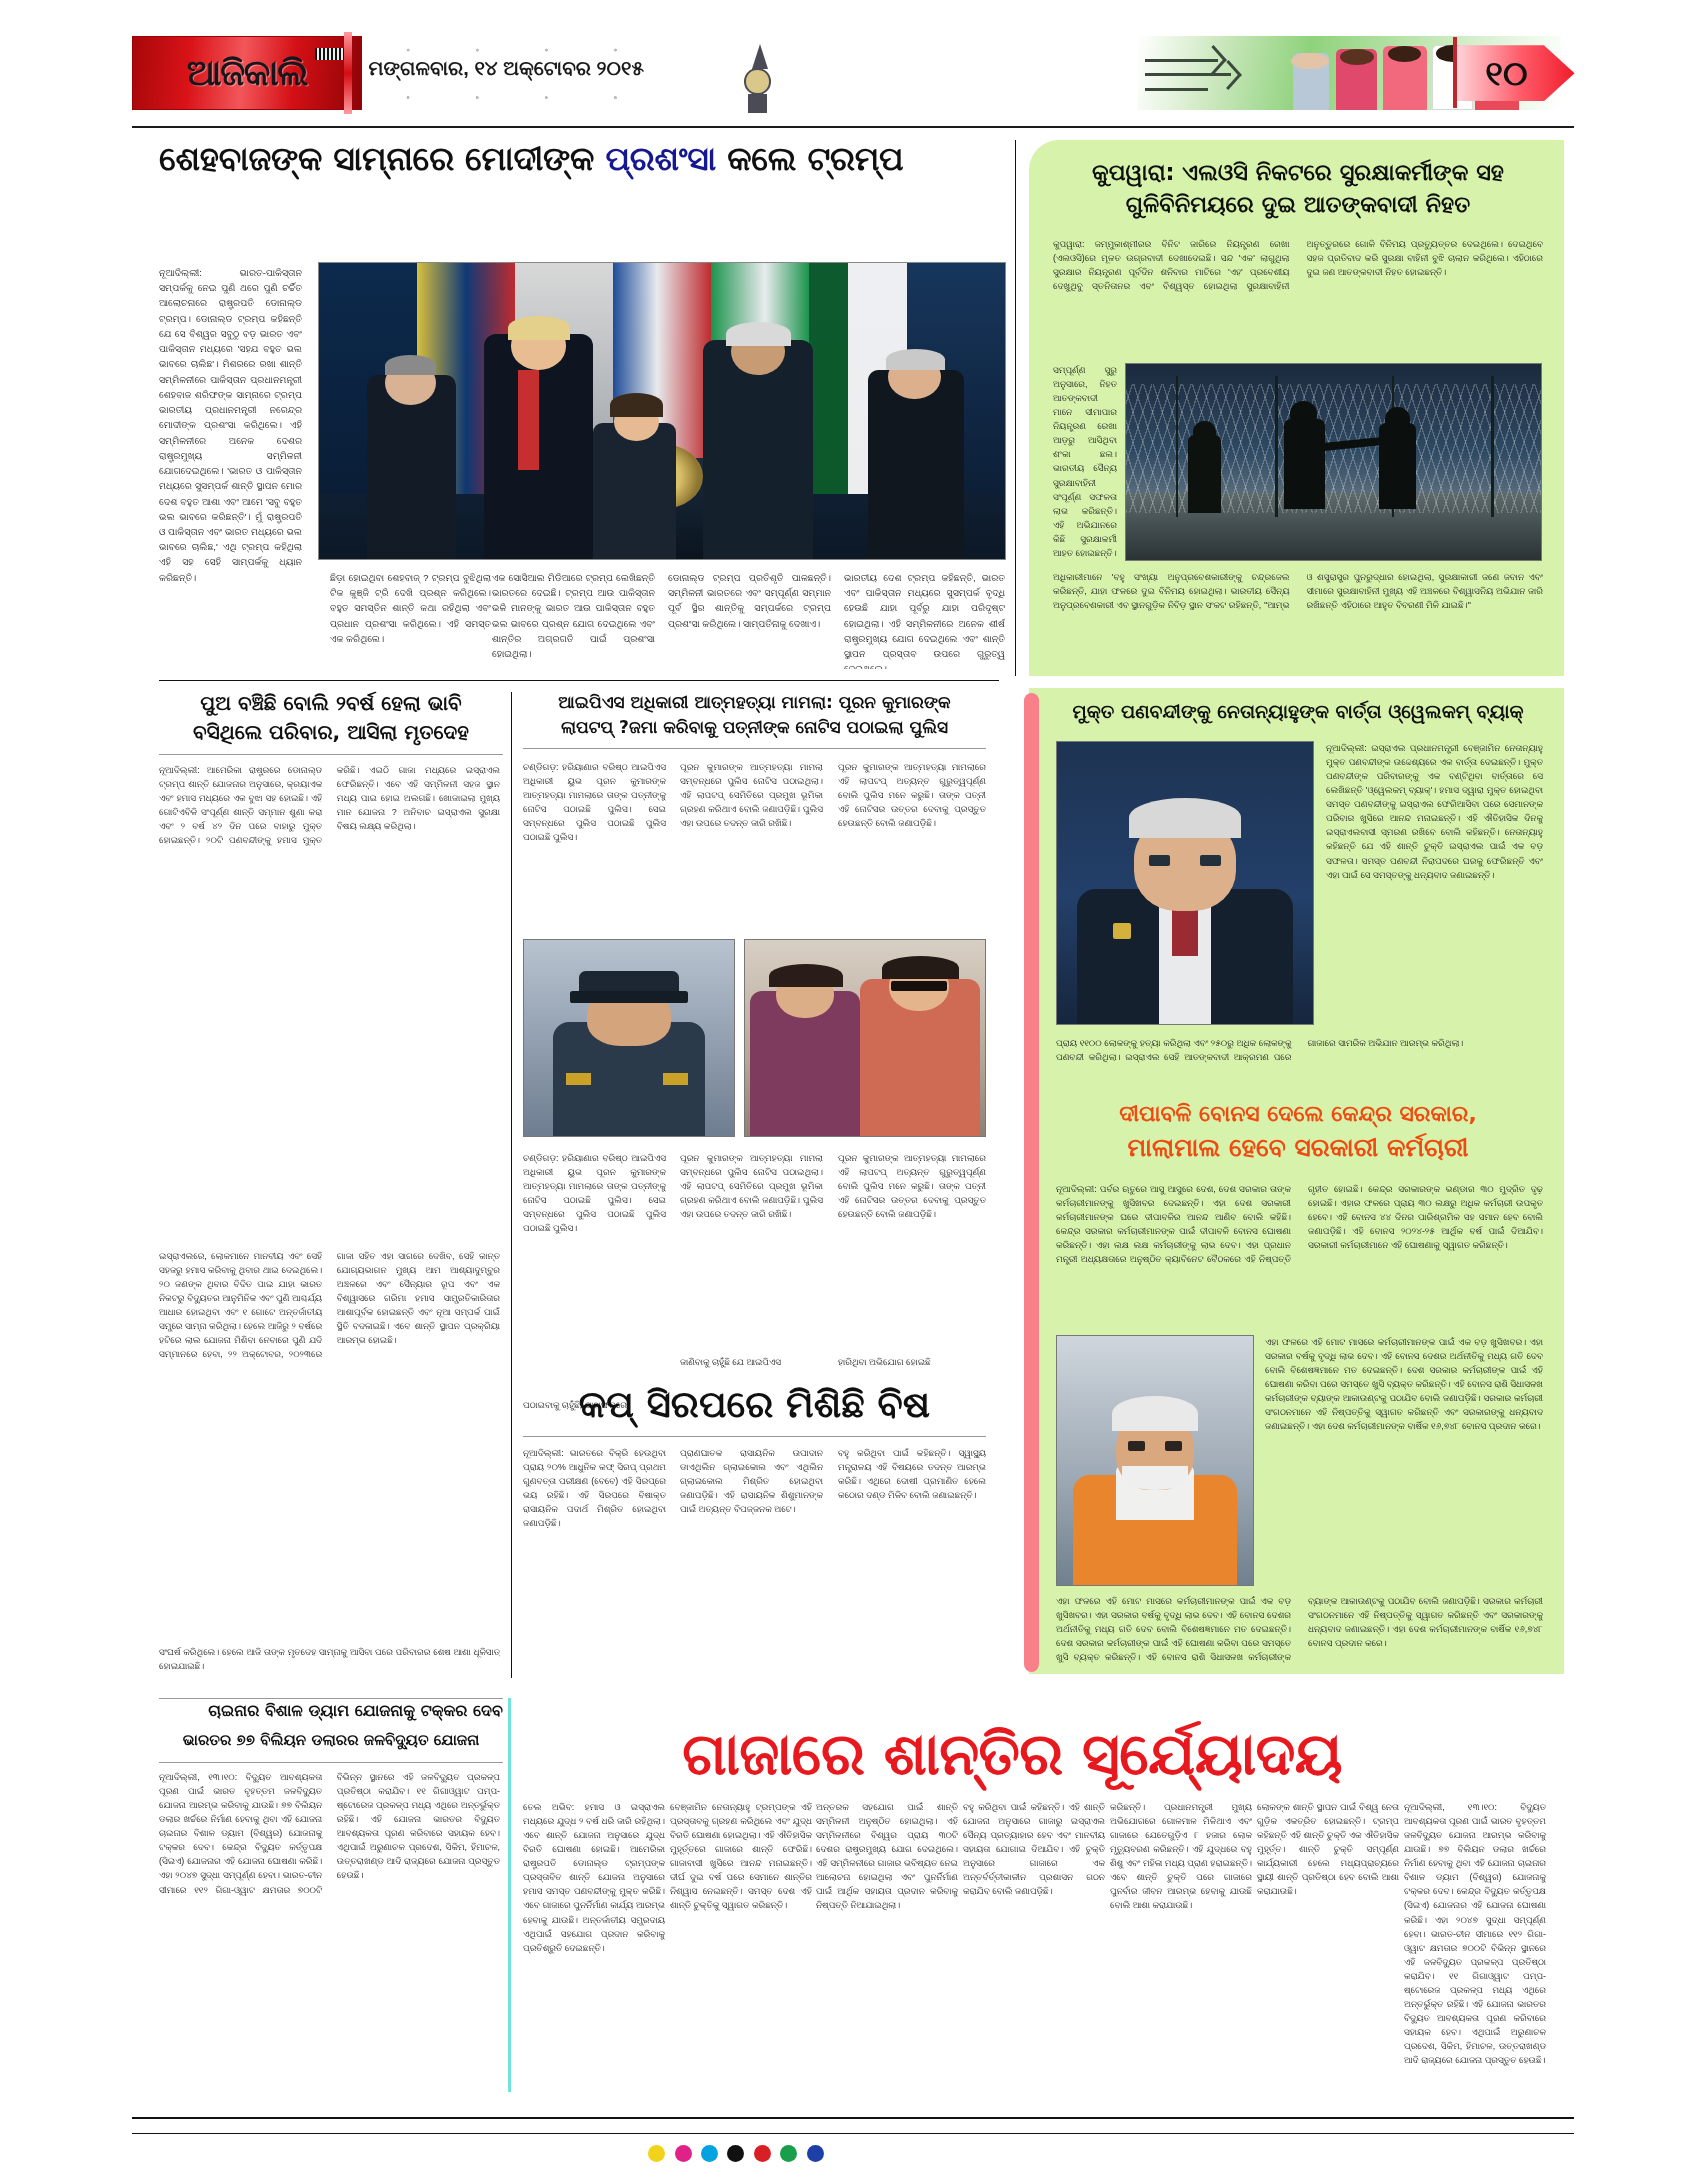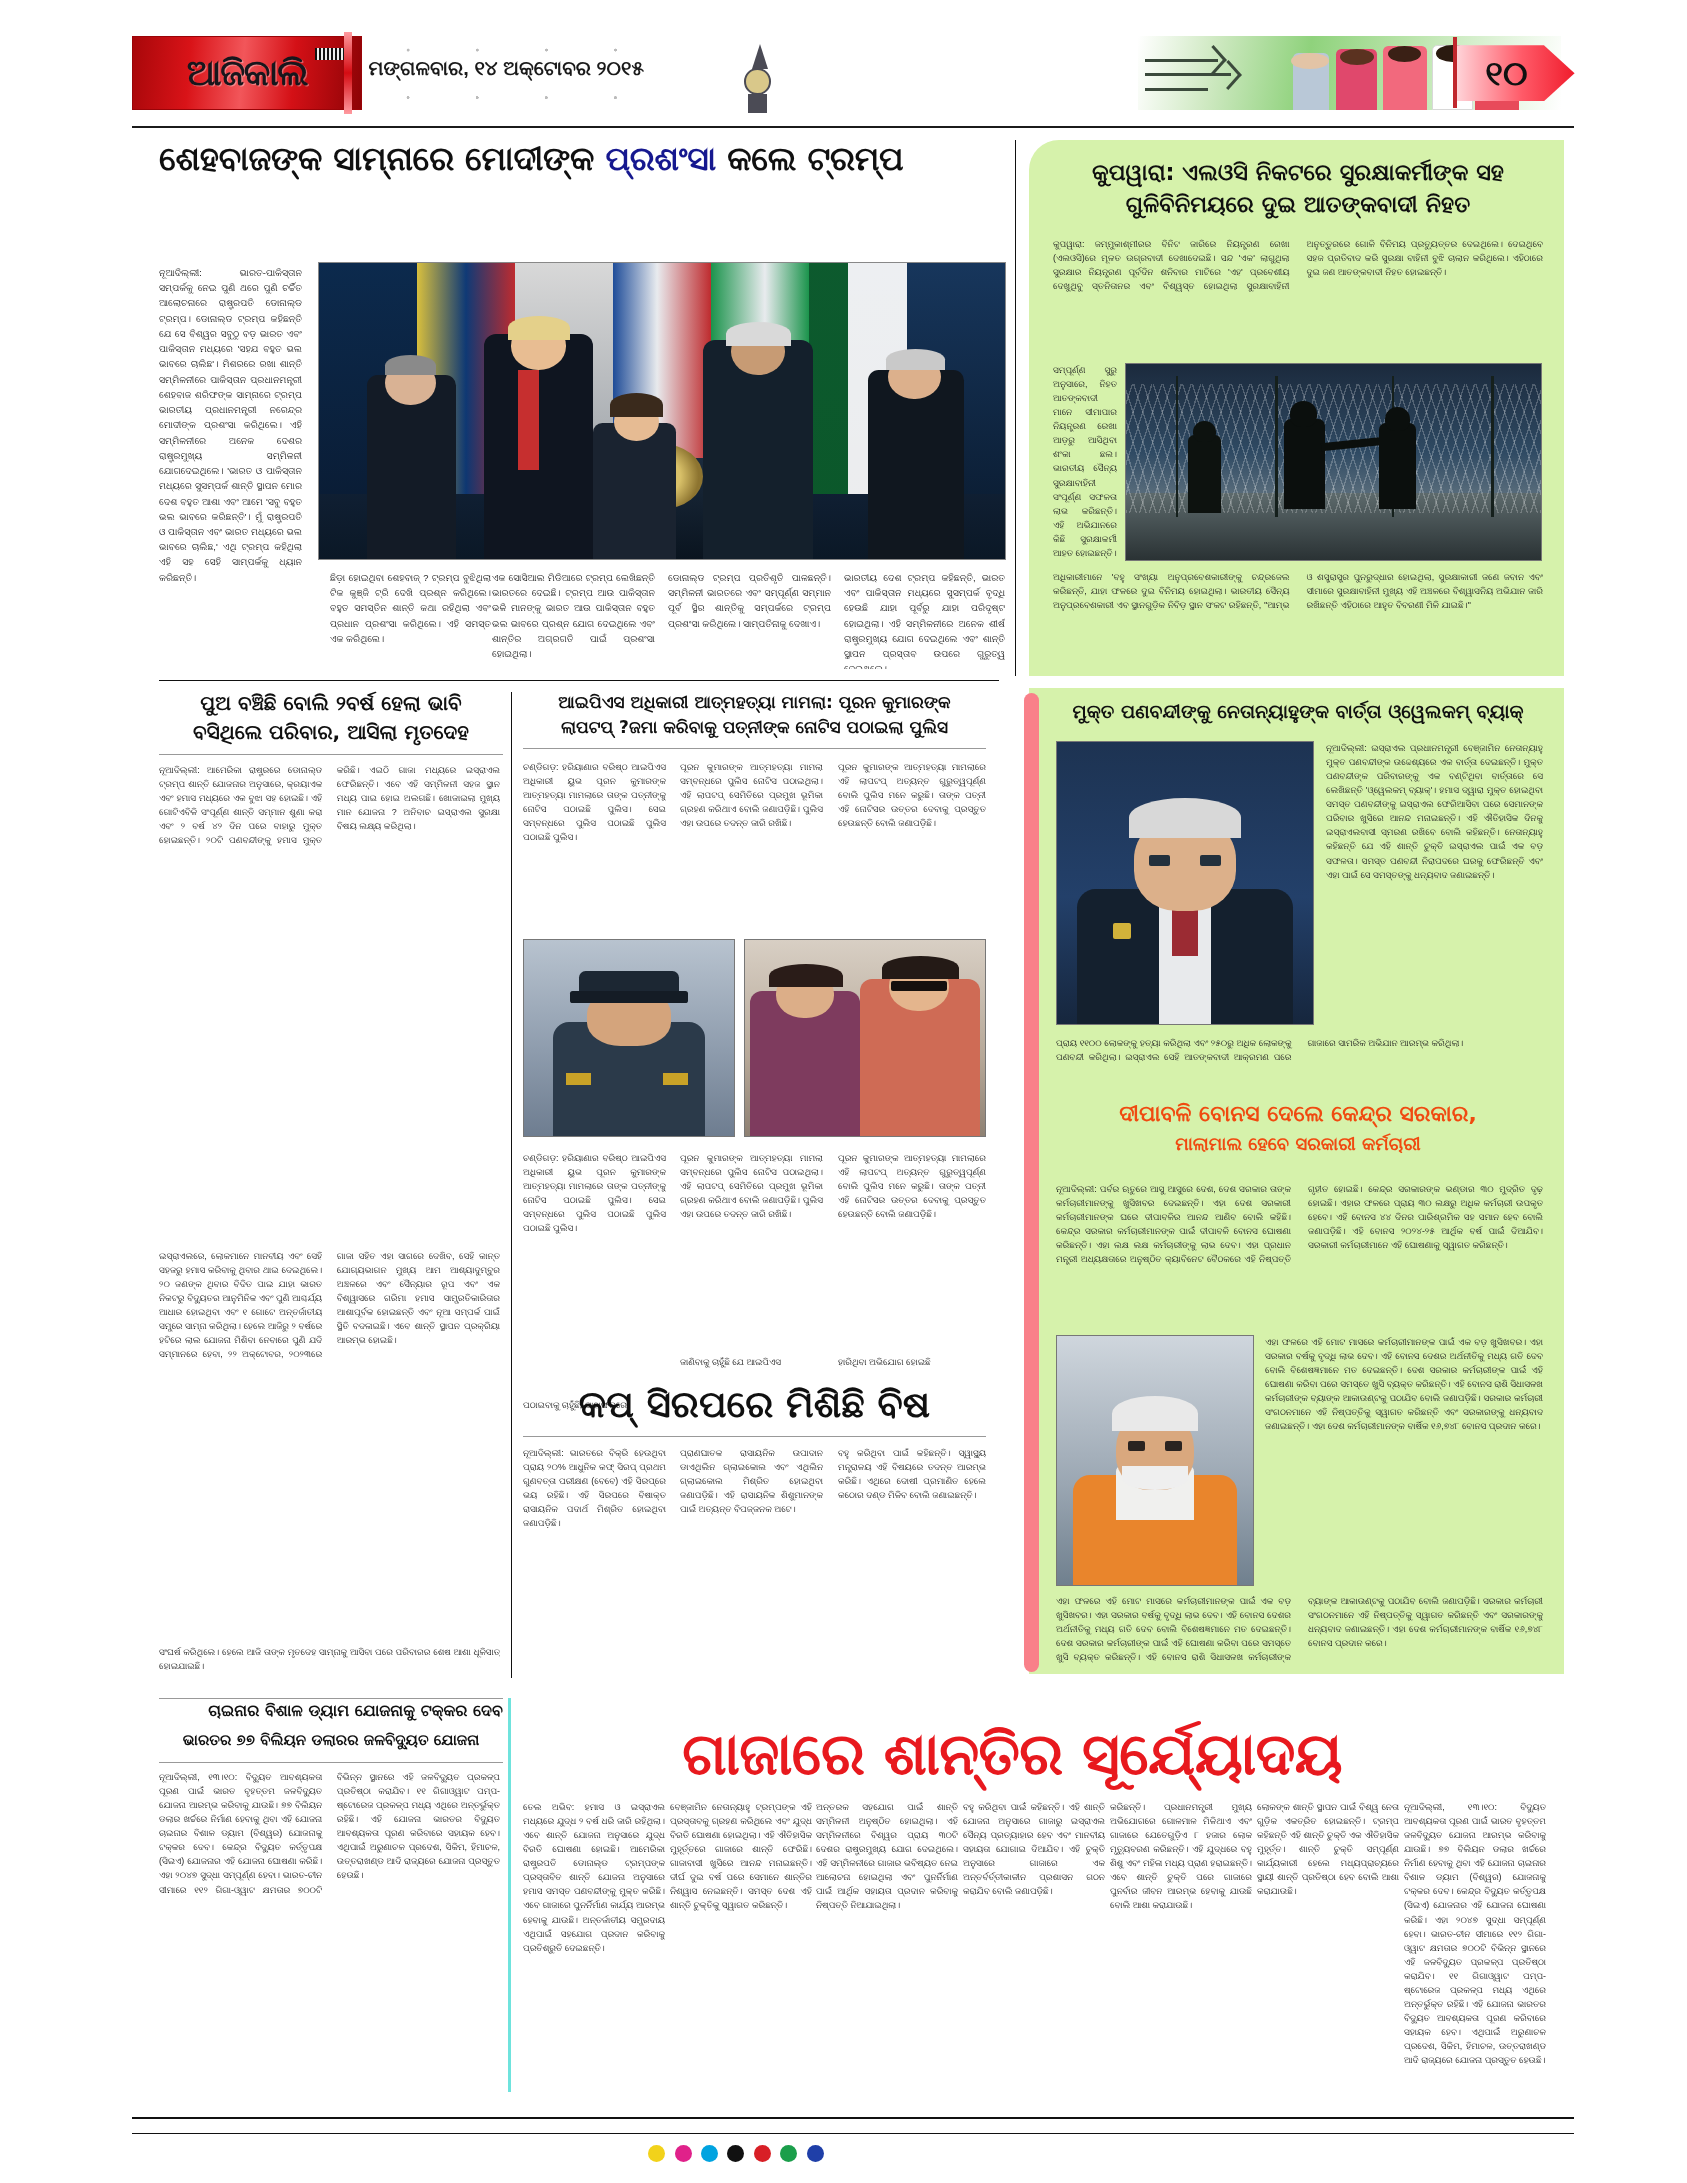--- a/index.html
+++ b/index.html
@@ -405,21 +405,21 @@
     <div style="position:absolute;left:56%;bottom:56%;width:8%;height:4%;background:#23303c;border-radius:2px;"></div>
     <div style="position:absolute;left:22%;bottom:30%;width:7%;height:6%;background:#d2b23a;border-radius:2px;"></div>
   </div>
 
   <div class="blk body-col sm" style="left:1326px;top:741px;width:217px;height:284px;">ନୂଆଦିଲ୍ଲୀ: ଇସ୍ରାଏଲ ପ୍ରଧାନମନ୍ତ୍ରୀ ବେଞ୍ଜାମିନ ନେତାନ୍ୟାହୁ ମୁକ୍ତ ପଣବନ୍ଦୀଙ୍କ ଉଦ୍ଦେଶ୍ୟରେ ଏକ ବାର୍ତ୍ତା ଦେଇଛନ୍ତି। ମୁକ୍ତ ପଣବନ୍ଦୀଙ୍କ ପରିବାରଙ୍କୁ ଏକ ବଣ୍ଟିଥିବା ବାର୍ତ୍ତାରେ ସେ ଲେଖିଛନ୍ତି 'ଓ୍ୱେଲକମ୍ ବ୍ୟାକ୍'।
 ହମାସ ଦ୍ୱାରା ମୁକ୍ତ ହୋଇଥିବା ସମସ୍ତ ପଣବନ୍ଦୀଙ୍କୁ ଇସ୍ରାଏଲ ଫେରିଆସିବା ପରେ ସେମାନଙ୍କ ପରିବାର ଖୁସିରେ ଆନନ୍ଦ ମନାଇଛନ୍ତି। ଏହି ଐତିହାସିକ ଦିନକୁ ଇସ୍ରାଏଲବାସୀ ସ୍ମରଣ ରଖିବେ ବୋଲି କହିଛନ୍ତି।
 ନେତାନ୍ୟାହୁ କହିଛନ୍ତି ଯେ ଏହି ଶାନ୍ତି ଚୁକ୍ତି ଇସ୍ରାଏଲ ପାଇଁ ଏକ ବଡ଼ ସଫଳତା। ସମସ୍ତ ପଣବନ୍ଦୀ ନିରାପଦରେ ଘରକୁ ଫେରିଛନ୍ତି ଏବଂ ଏହା ପାଇଁ ସେ ସମସ୍ତଙ୍କୁ ଧନ୍ୟବାଦ ଜଣାଇଛନ୍ତି।</div>
   <div class="blk body-col sm" style="left:1056px;top:1036px;width:487px;height:46px;column-count:2;column-gap:16px;">ପ୍ରାୟ ୧୧୦୦ ଲୋକଙ୍କୁ ହତ୍ୟା କରିଥିଲା ଏବଂ ୨୫୦ରୁ ଅଧିକ ଲୋକଙ୍କୁ ପଣବନ୍ଦୀ କରିଥିଲା। ଇସ୍ରାଏଲ ସେହି ଆତଙ୍କବାଦୀ ଆକ୍ରମଣ ପରେ ଗାଜାରେ ସାମରିକ ଅଭିଯାନ ଆରମ୍ଭ କରିଥିଲା।</div>
 
   <div class="blk headline" style="left:1053px;top:1101px;width:490px;font-size:22px;text-align:center;color:#f04a10;">ଦୀପାବଳି ବୋନସ ଦେଲେ କେନ୍ଦ୍ର ସରକାର,</div>
-  <div class="blk headline" style="left:1053px;top:1133px;width:490px;font-size:18px;text-align:center;color:#f04a10;">ମାଲାମାଲ ହେବେ ସରକାରୀ କର୍ମଚାରୀ</div>
+  <div class="blk headline" style="left:1053px;top:1133px;width:490px;font-size:25px;text-align:center;color:#f04a10;">ମାଲାମାଲ ହେବେ ସରକାରୀ କର୍ମଚାରୀ</div>
 
   <div class="blk body-col sm" style="left:1056px;top:1182px;width:487px;height:146px;column-count:2;column-gap:17px;">ନୂଆଦିଲ୍ଲୀ: ପର୍ବର ଋତୁରେ ଆସୁ ଆସୁରେ ଦେଶ, ଦେଶ ସରକାର ତାଙ୍କ କର୍ମଚାରୀମାନଙ୍କୁ ଖୁସିଖବର ଦେଇଛନ୍ତି। ଏହା ଦେଶ ସରକାରୀ କର୍ମଚାରୀମାନଙ୍କ ଘରେ ଦୀପାବଳିର ଆନନ୍ଦ ଆଣିବ ବୋଲି କହିଛି। କେନ୍ଦ୍ର ସରକାର କର୍ମଚାରୀମାନଙ୍କ ପାଇଁ ଦୀପାବଳି ବୋନସ ଘୋଷଣା କରିଛନ୍ତି। ଏହା ଲକ୍ଷ ଲକ୍ଷ କର୍ମଚାରୀଙ୍କୁ ଲାଭ ଦେବ। ଏହା ପ୍ରଧାନ ମନ୍ତ୍ରୀ ଅଧ୍ୟକ୍ଷତାରେ ଅନୁଷ୍ଠିତ କ୍ୟାବିନେଟ ବୈଠକରେ ଏହି ନିଷ୍ପତ୍ତି ଗୃହୀତ ହୋଇଛି।
 କେନ୍ଦ୍ର ସରକାରଙ୍କ ଭଣ୍ଡାର ୩୦ ମୁଦ୍ରିତ ଦୃଢ଼ ହୋଇଛି। ଏହାର ଫଳରେ ପ୍ରାୟ ୩୦ ଲକ୍ଷରୁ ଅଧିକ କର୍ମଚାରୀ ଉପକୃତ ହେବେ। ଏହି ବୋନସ ୪୪ ଦିନର ପାରିଶ୍ରମିକ ସହ ସମାନ ହେବ ବୋଲି ଜଣାପଡ଼ିଛି।
 ଏହି ବୋନସ ୨୦୨୪-୨୫ ଆର୍ଥିକ ବର୍ଷ ପାଇଁ ଦିଆଯିବ। ସରକାରୀ କର୍ମଚାରୀମାନେ ଏହି ଘୋଷଣାକୁ ସ୍ୱାଗତ କରିଛନ୍ତି।</div>
 
   <div class="blk" style="left:1056px;top:1335px;width:198px;height:251px;overflow:hidden;border:0.7px solid #777;">
     <div class="photo-fill" style="background:linear-gradient(180deg,#cfd6dd 0%,#9aa6b2 60%,#70808e 100%);"></div>
     <div style="position:absolute;left:8%;bottom:0;width:84%;height:44%;background:#e9852c;border-radius:17px 17px 0 0;"></div>
     <div style="position:absolute;left:30%;bottom:26%;width:40%;height:22%;background:#f0f0ee;border-radius:5.3px 5.3px 0 0;"></div>
     <div style="position:absolute;left:30%;bottom:38%;width:40%;height:32%;background:#d9a87e;border-radius:46% 46% 42% 42%;"></div>

